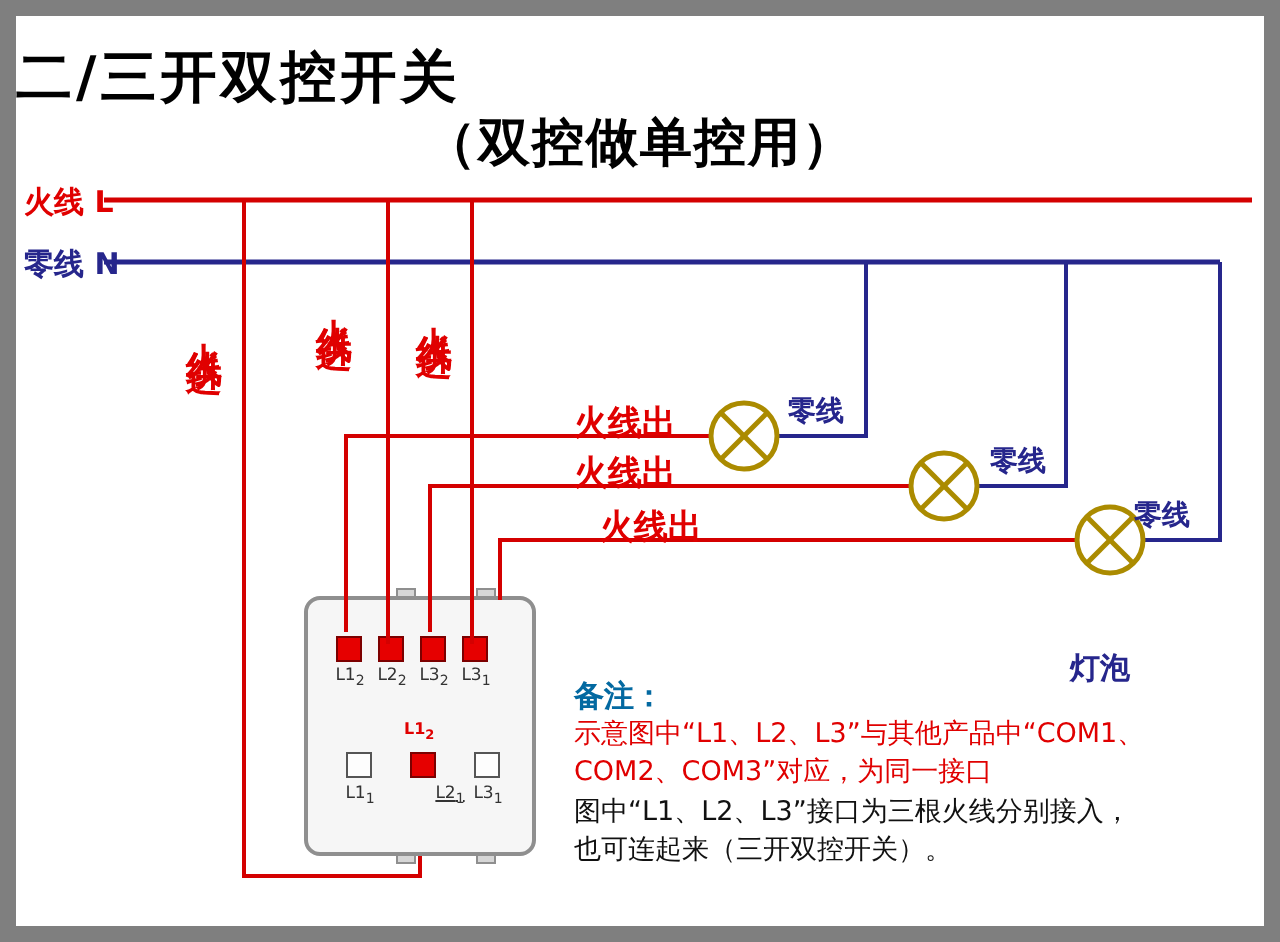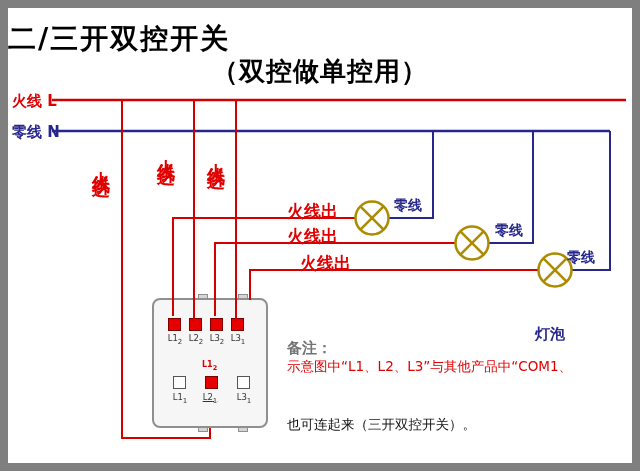--- a/index.html
+++ b/index.html
@@ -21,21 +21,21 @@
   .panel{position:absolute;left:144px;top:290px;width:116px;height:130px;background:#f6f6f6;
          border:2px solid #8f8f8f;border-radius:8px;box-sizing:border-box;z-index:1;}
   .tab{position:absolute;width:10px;height:5px;background:#d6d6d6;border:1px solid #8f8f8f;box-sizing:border-box;}
   .term{position:absolute;width:13px;height:13px;box-sizing:border-box;}
   .term.red-t{background:#e60000;border:1px solid #7c0000;}
   .term.open-t{background:#fdfdfd;border:1.5px solid #555;}
   .tlabel{position:absolute;width:22px;text-align:center;font-size:8.5px;color:#333;white-space:nowrap;}
   .tlabel sub{font-size:7px;}
   .mini{position:absolute;font-size:8px;font-weight:700;color:#e00000;white-space:nowrap;}
   .mini sub{font-size:6.5px;}
-  .remark-h{font-size:15px;font-weight:700;color:#737373;white-space:nowrap;}
+  .remark-h{font-size:15px;font-weight:700;color:#0369a1;white-space:nowrap;}
   .remark{font-size:13.5px;white-space:nowrap;}
   .remark.black{color:#111;}
   .z3{z-index:3;}
 </style>
 </head>
 <body>
 
 <div class="frame">
   <div class="canvas">
 
@@ -61,21 +61,21 @@
       <span class="tlabel" style="left:52px;top:33px;"><span>L3</span><sub>2</sub></span>
       <span class="tlabel" style="left:73px;top:33px;"><span>L3</span><sub>1</sub></span>
 
       <span class="mini" style="left:48px;top:60px;"><span>L1</span><sub>2</sub></span>
 
       <div class="term open-t" style="left:19px;top:76px;"></div>
       <div class="term red-t" style="left:51px;top:76px;"></div>
       <div class="term open-t" style="left:83px;top:76px;"></div>
 
       <span class="tlabel" style="left:15px;top:92px;"><span>L1</span><sub>1</sub></span>
-      <span class="tlabel" style="left:45px;top:92px;text-decoration:underline;"><span>L2</span><sub>1</sub></span>
+      <span class="tlabel" style="left:60px;top:92px;text-decoration:underline;"><span>L2</span><sub>1</sub></span>
       <span class="tlabel" style="left:79px;top:92px;"><span>L3</span><sub>1</sub></span>
     </div>
 
     <svg class="wires" width="624" height="455" viewBox="0 0 624 455">
       <polyline points="44,92 618,92" fill="none" stroke-width="2.5" stroke="#d40000"></polyline>
       <polyline points="44,123 602,123" fill="none" stroke-width="2.5" stroke="#26268c"></polyline>
 
       <polyline points="114,92 114,430 202,430 202,420" fill="none" stroke-width="2" stroke="#d40000"></polyline>
       <polyline points="186,92 186,314" fill="none" stroke-width="2" stroke="#d40000"></polyline>
       <polyline points="228,92 228,314" fill="none" stroke-width="2" stroke="#d40000"></polyline>
@@ -114,16 +114,18 @@
     <div class="abs outlabel red z3" style="left:292px;top:244px;">火线出</div>
 
     <div class="abs nlabel navy z3" style="left:386px;top:189px;">零线</div>
     <div class="abs nlabel navy z3" style="left:487px;top:214px;">零线</div>
     <div class="abs nlabel navy z3" style="left:559px;top:241px;">零线</div>
 
     <div class="abs bulb navy z3" style="left:527px;top:290px;">灯泡</div>
 
     <div class="abs remark-h z3" style="left:279px;top:331px;">备注：</div>
     <div class="abs remark red z3" style="left:279px;top:350px;">示意图中“L1、L2、L3”与其他产品中“COM1、</div>
+    <div class="abs remark red z3" style="left:279px;top:369px;">COM2、COM3”对应，为同一接口</div>
+    <div class="abs remark black z3" style="left:279px;top:389px;">图中“L1、L2、L3”接口为三根火线分别接入，</div>
     <div class="abs remark black z3" style="left:279px;top:408px;">也可连起来（三开双控开关）。</div>
 
   </div>
 </div>
 
 </body></html>

